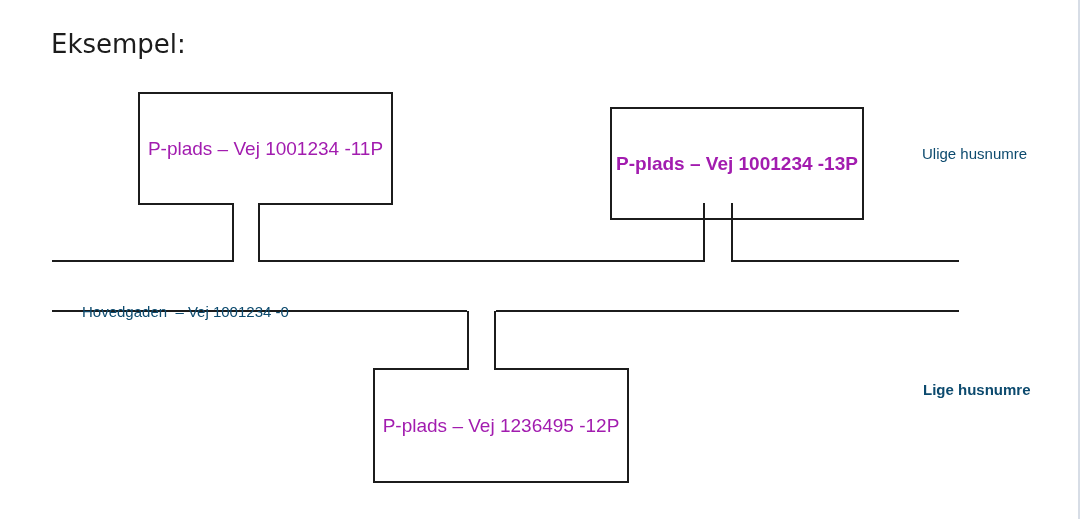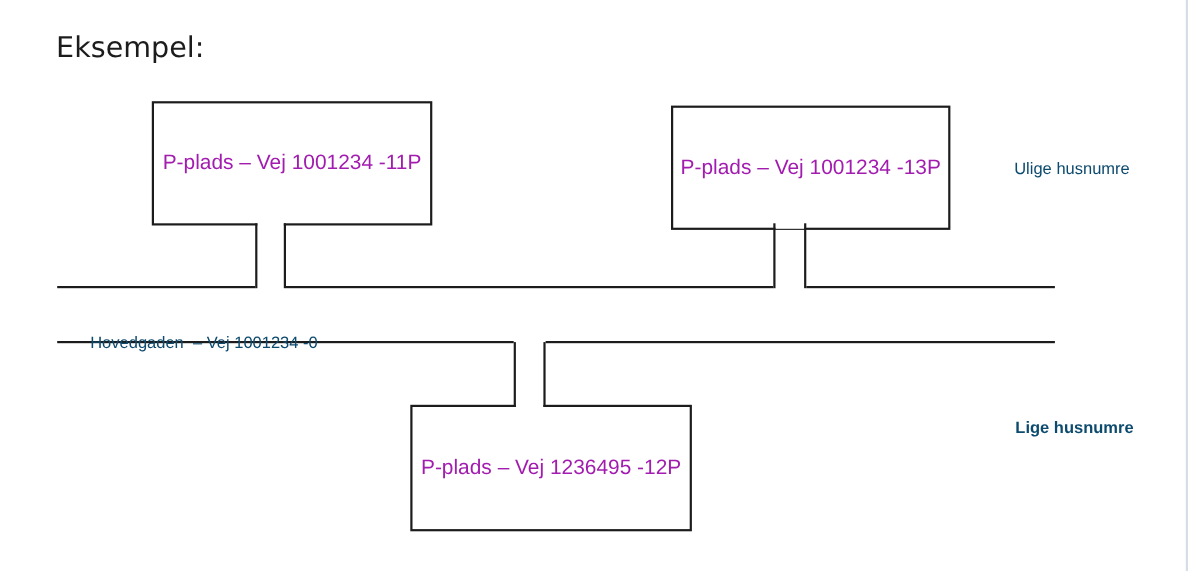--- a/index.html
+++ b/index.html
@@ -32,21 +32,21 @@
     display: flex;
     align-items: center;
     justify-content: center;
   }
   .pbox .box-label {
     font-size: 19px;
     color: #a21caf;
     white-space: pre;
   }
   #box-11p { left: 138px; top: 92px;  width: 251px; height: 109px; }
-  #box-13p { left: 610px; top: 96px;  width: 250px; height: 109px; }
+  #box-13p { left: 610px; top: 107px;  width: 250px; height: 109px; font-weight: bold; }
   #box-12p { left: 373px; top: 368px; width: 252px; height: 111px; }
 
   .line {
     position: absolute;
     background: #1c1c1c;
   }
   .gap-mask {
     position: absolute;
     background: #ffffff;
   }

